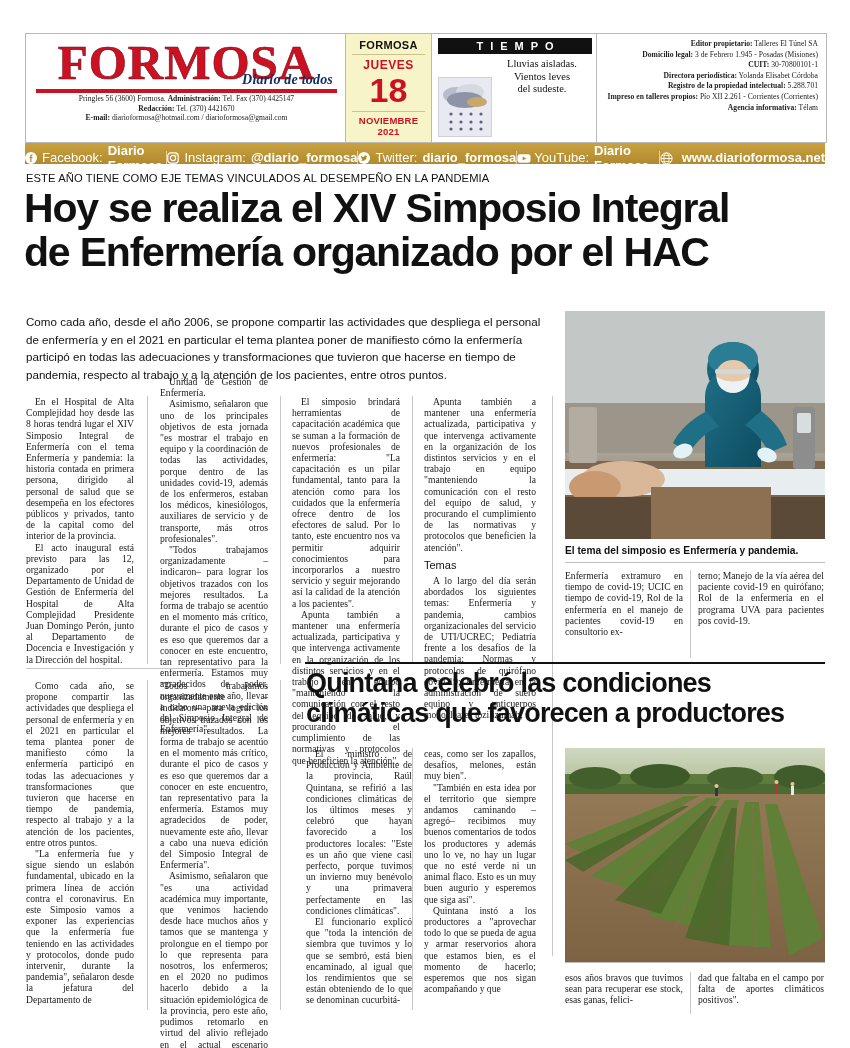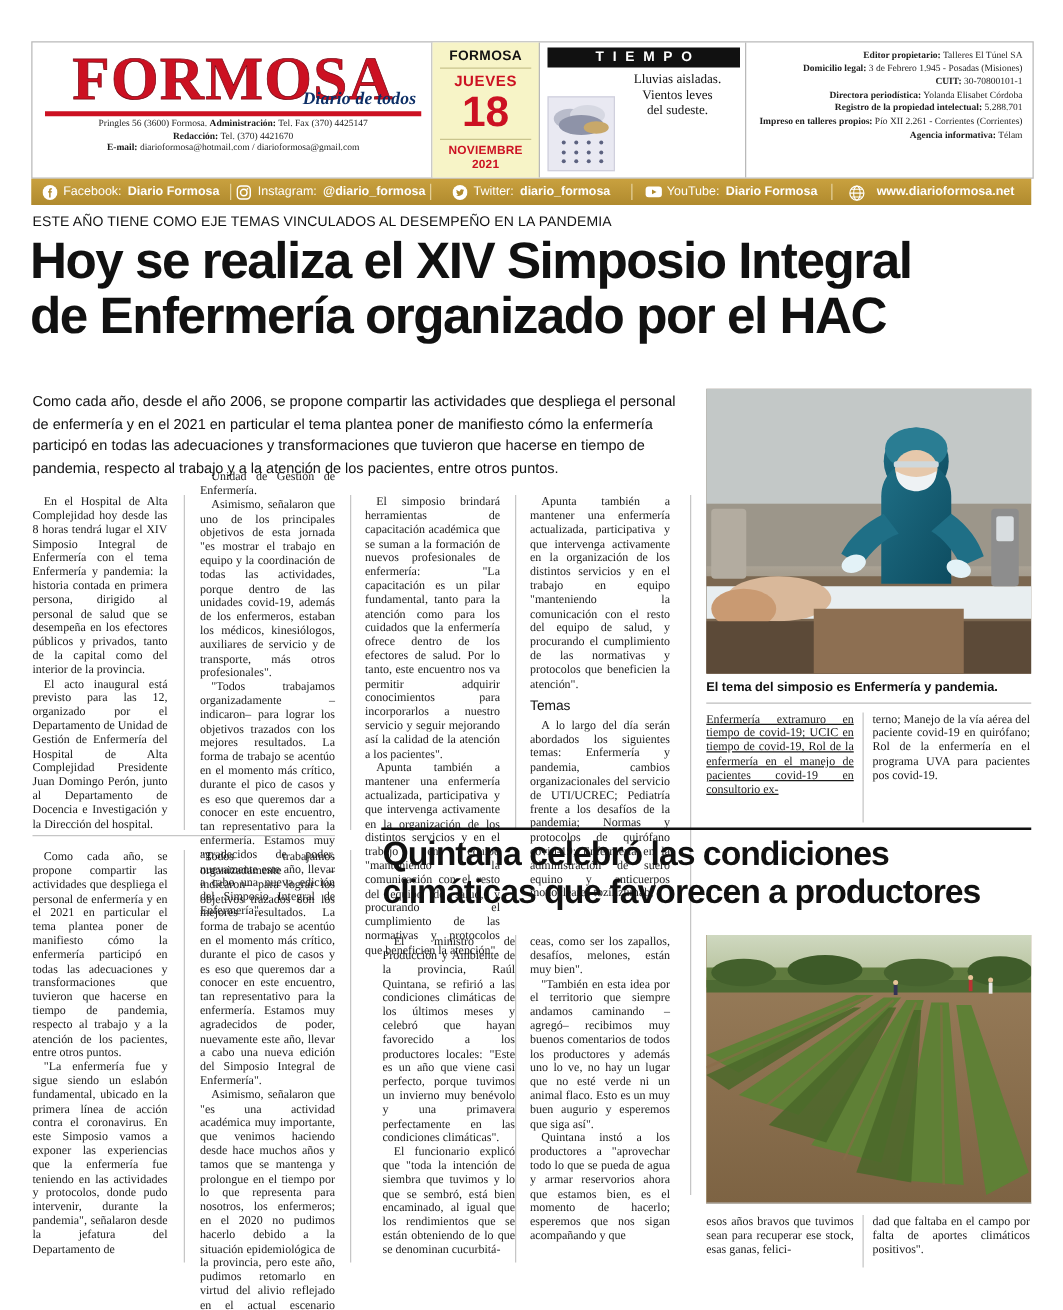--- a/index.html
+++ b/index.html
@@ -44,22 +44,22 @@
   .w-txt{flex:1;text-align:center;font-size:10.5px;line-height:12.5px;color:#111;}
   .w-temp{font-size:11px;margin-top:48px;}
 
   .mh-info{flex:1;padding:5px 8px 0 6px;box-sizing:border-box;text-align:right;}
   .mh-info div{font-size:7.6px;line-height:10.6px;color:#222;}
   .mh-info b{font-weight:bold;}
 
   
   .social{position:absolute;left:25px;top:143px;width:800px;height:21px;
           background:linear-gradient(180deg,#c9a13f 0%,#b08a2e 100%);
-          display:flex;align-items:center;color:#fff;
-          font-family:"Liberation Sans",sans-serif;font-size:10px;}
+          display:flex;align-items:flex-end;color:#fff;
+          font-family:"Liberation Sans",sans-serif;font-size:13px;}
   .soc{flex:1;display:flex;align-items:center;justify-content:center;gap:5px;
        border-right:1px solid #e3d09a;height:13px;}
   .soc:last-child{border-right:none;}
   .soc b{font-weight:bold;}
   .soc .ic{width:12px;height:12px;flex:0 0 12px;display:block;}
 
   
   .kicker{position:absolute;left:26px;top:172px;width:560px;
           font-family:"Liberation Sans",sans-serif;font-size:11.2px;
           letter-spacing:.1px;color:#111;}
@@ -83,21 +83,21 @@
 
   .vrule{position:absolute;width:1px;background:#c6c6c6;}
 
   
   .photo1{position:absolute;left:565px;top:311px;width:260px;height:228px;
           overflow:hidden;background:#8a7f74;}
   .cap1{position:absolute;left:565px;top:545px;width:260px;
         font-family:"Liberation Sans",sans-serif;font-weight:bold;
         font-size:10.2px;color:#111;}
   .cap1rule{position:absolute;left:565px;top:562px;width:260px;height:1px;background:#bdbdbd;}
-  .c5{left:565px;top:570px;width:118px;text-decoration:underline;}
+  .c5{left:565px;top:570px;width:118px;}
   .c6{left:698px;top:570px;width:126px;}
 
   
   .hr2{position:absolute;left:305px;top:662px;width:520px;height:2px;background:#111;}
   .headline2{position:absolute;left:306px;top:668px;width:530px;
              font-family:"Liberation Sans",sans-serif;font-weight:bold;
              font-size:27px;line-height:30px;letter-spacing:-.8px;color:#111;}
   .c7{left:306px;top:748px;width:106px;}
   .c8{left:424px;top:748px;width:112px;}
   .photo2{position:absolute;left:565px;top:748px;width:260px;height:215px;

